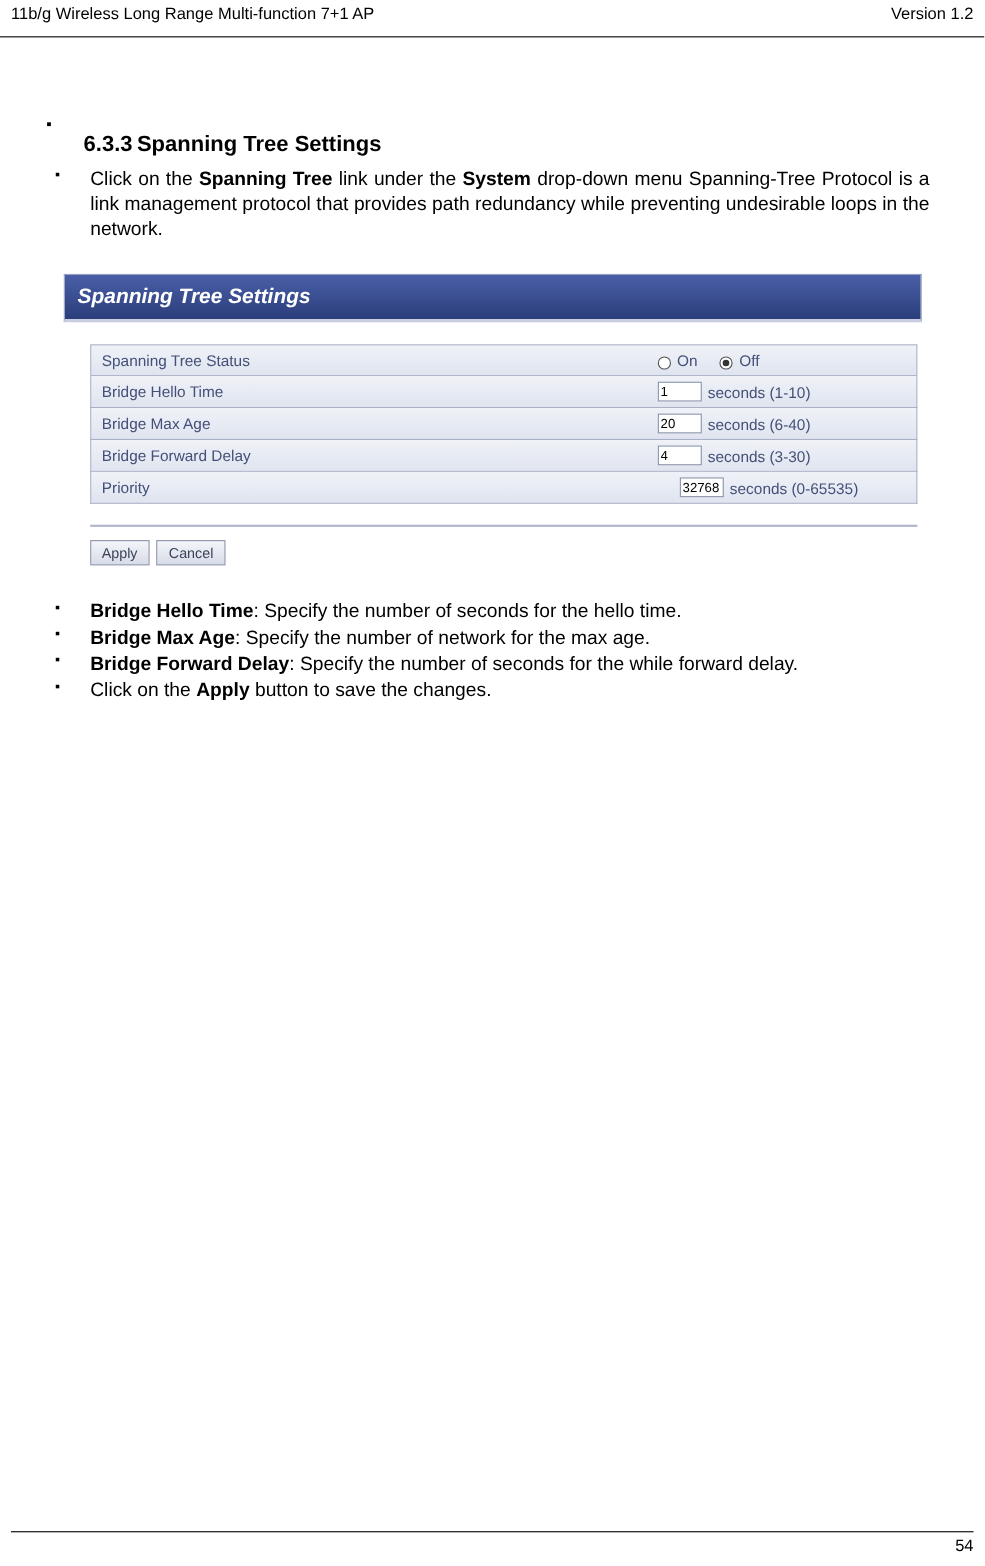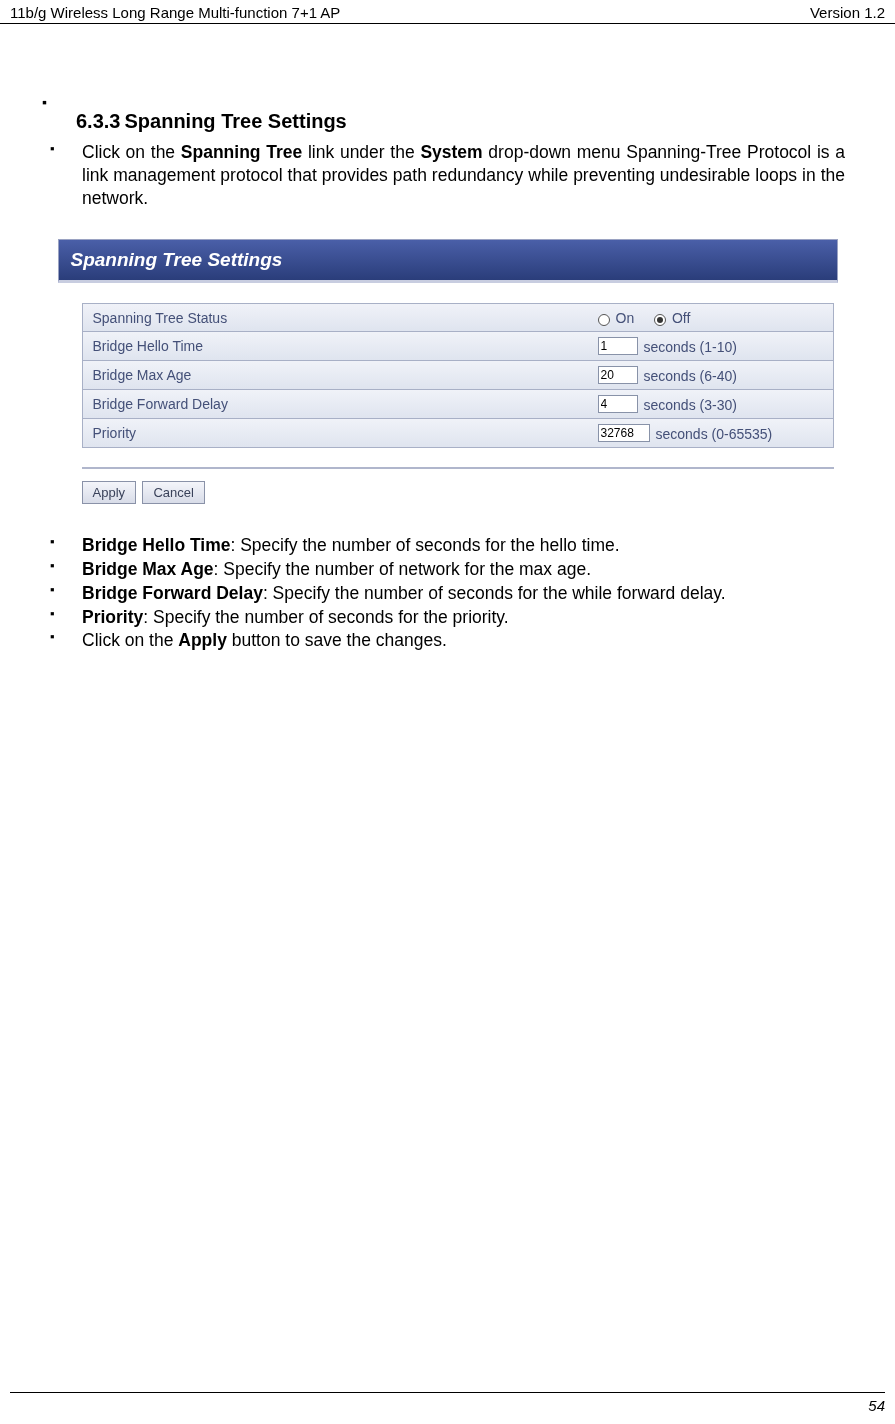--- a/index.html
+++ b/index.html
@@ -8,33 +8,32 @@
     background: #fff;
     width: 895px;
     height: 1424px;
     position: relative;
     padding: 0;
   }
   .page-header {
     display: flex;
     justify-content: space-between;
     border-bottom: 1px solid #000;
-    padding: 4px 10px 2px 10px;
+    padding: 4px 10px 12px 10px;
     font-size: 15px;
   }
   .page-footer {
     position: absolute;
     bottom: 10px;
     left: 10px;
     right: 10px;
     border-top: 1px solid #000;
     text-align: right;
     padding-top: 4px;
     font-size: 15px;
-    font-style: italic;
   }
   .content {
     padding: 70px 50px 0 50px;
   }
   .bullet-blank {
     font-family: Arial, sans-serif;
     font-size: 14px;
     margin-left: -8px;
   }
   .section-heading {
@@ -108,21 +107,21 @@
     font-size: 14px;
   }
   .ui-row .ctl input[type=text] {
     width: 40px;
     height: 18px;
     border: 1px solid #8892a8;
     font-size: 12px;
     padding: 0 2px;
     background: #fff;
   }
-  .ui-row .ctl input.wide { width: 52px; }
+  .ui-row .ctl input.wide { width: 40px; margin-left: 20px; }
   .radio-dot {
     width: 12px; height: 12px; border-radius: 50%;
     border: 1px solid #555; display: inline-block;
     position: relative; background: #fff;
   }
   .radio-dot.checked::after {
     content:""; position:absolute; left:2px; top:2px;
     width:6px; height:6px; border-radius:50%; background:#333;
   }
   .ui-sep {
@@ -220,21 +219,20 @@
         <span class="ui-btn">Apply</span>
         <span class="ui-btn">Cancel</span>
       </div>
     </div>
   </div>
 
   <ul class="doclist tight">
     <li><span class="b">Bridge Hello Time</span><span>: Specify the number of seconds for the hello time.</span></li>
     <li><span class="b">Bridge Max Age</span><span>: Specify the number of network for the max age.</span></li>
     <li><span class="b">Bridge Forward Delay</span><span>: Specify the number of seconds for the while forward delay.</span></li>
-    <li><span class="b">Priority</span><span>: Specify the number of seconds for the priority.</span></li>
     <li><span>Click on the </span><span class="b">Apply</span><span> button to save the changes.</span></li>
   </ul>
 
 </div>
 
 <div class="page-footer">
   <span>54</span>
 </div>
 
 </body></html>

